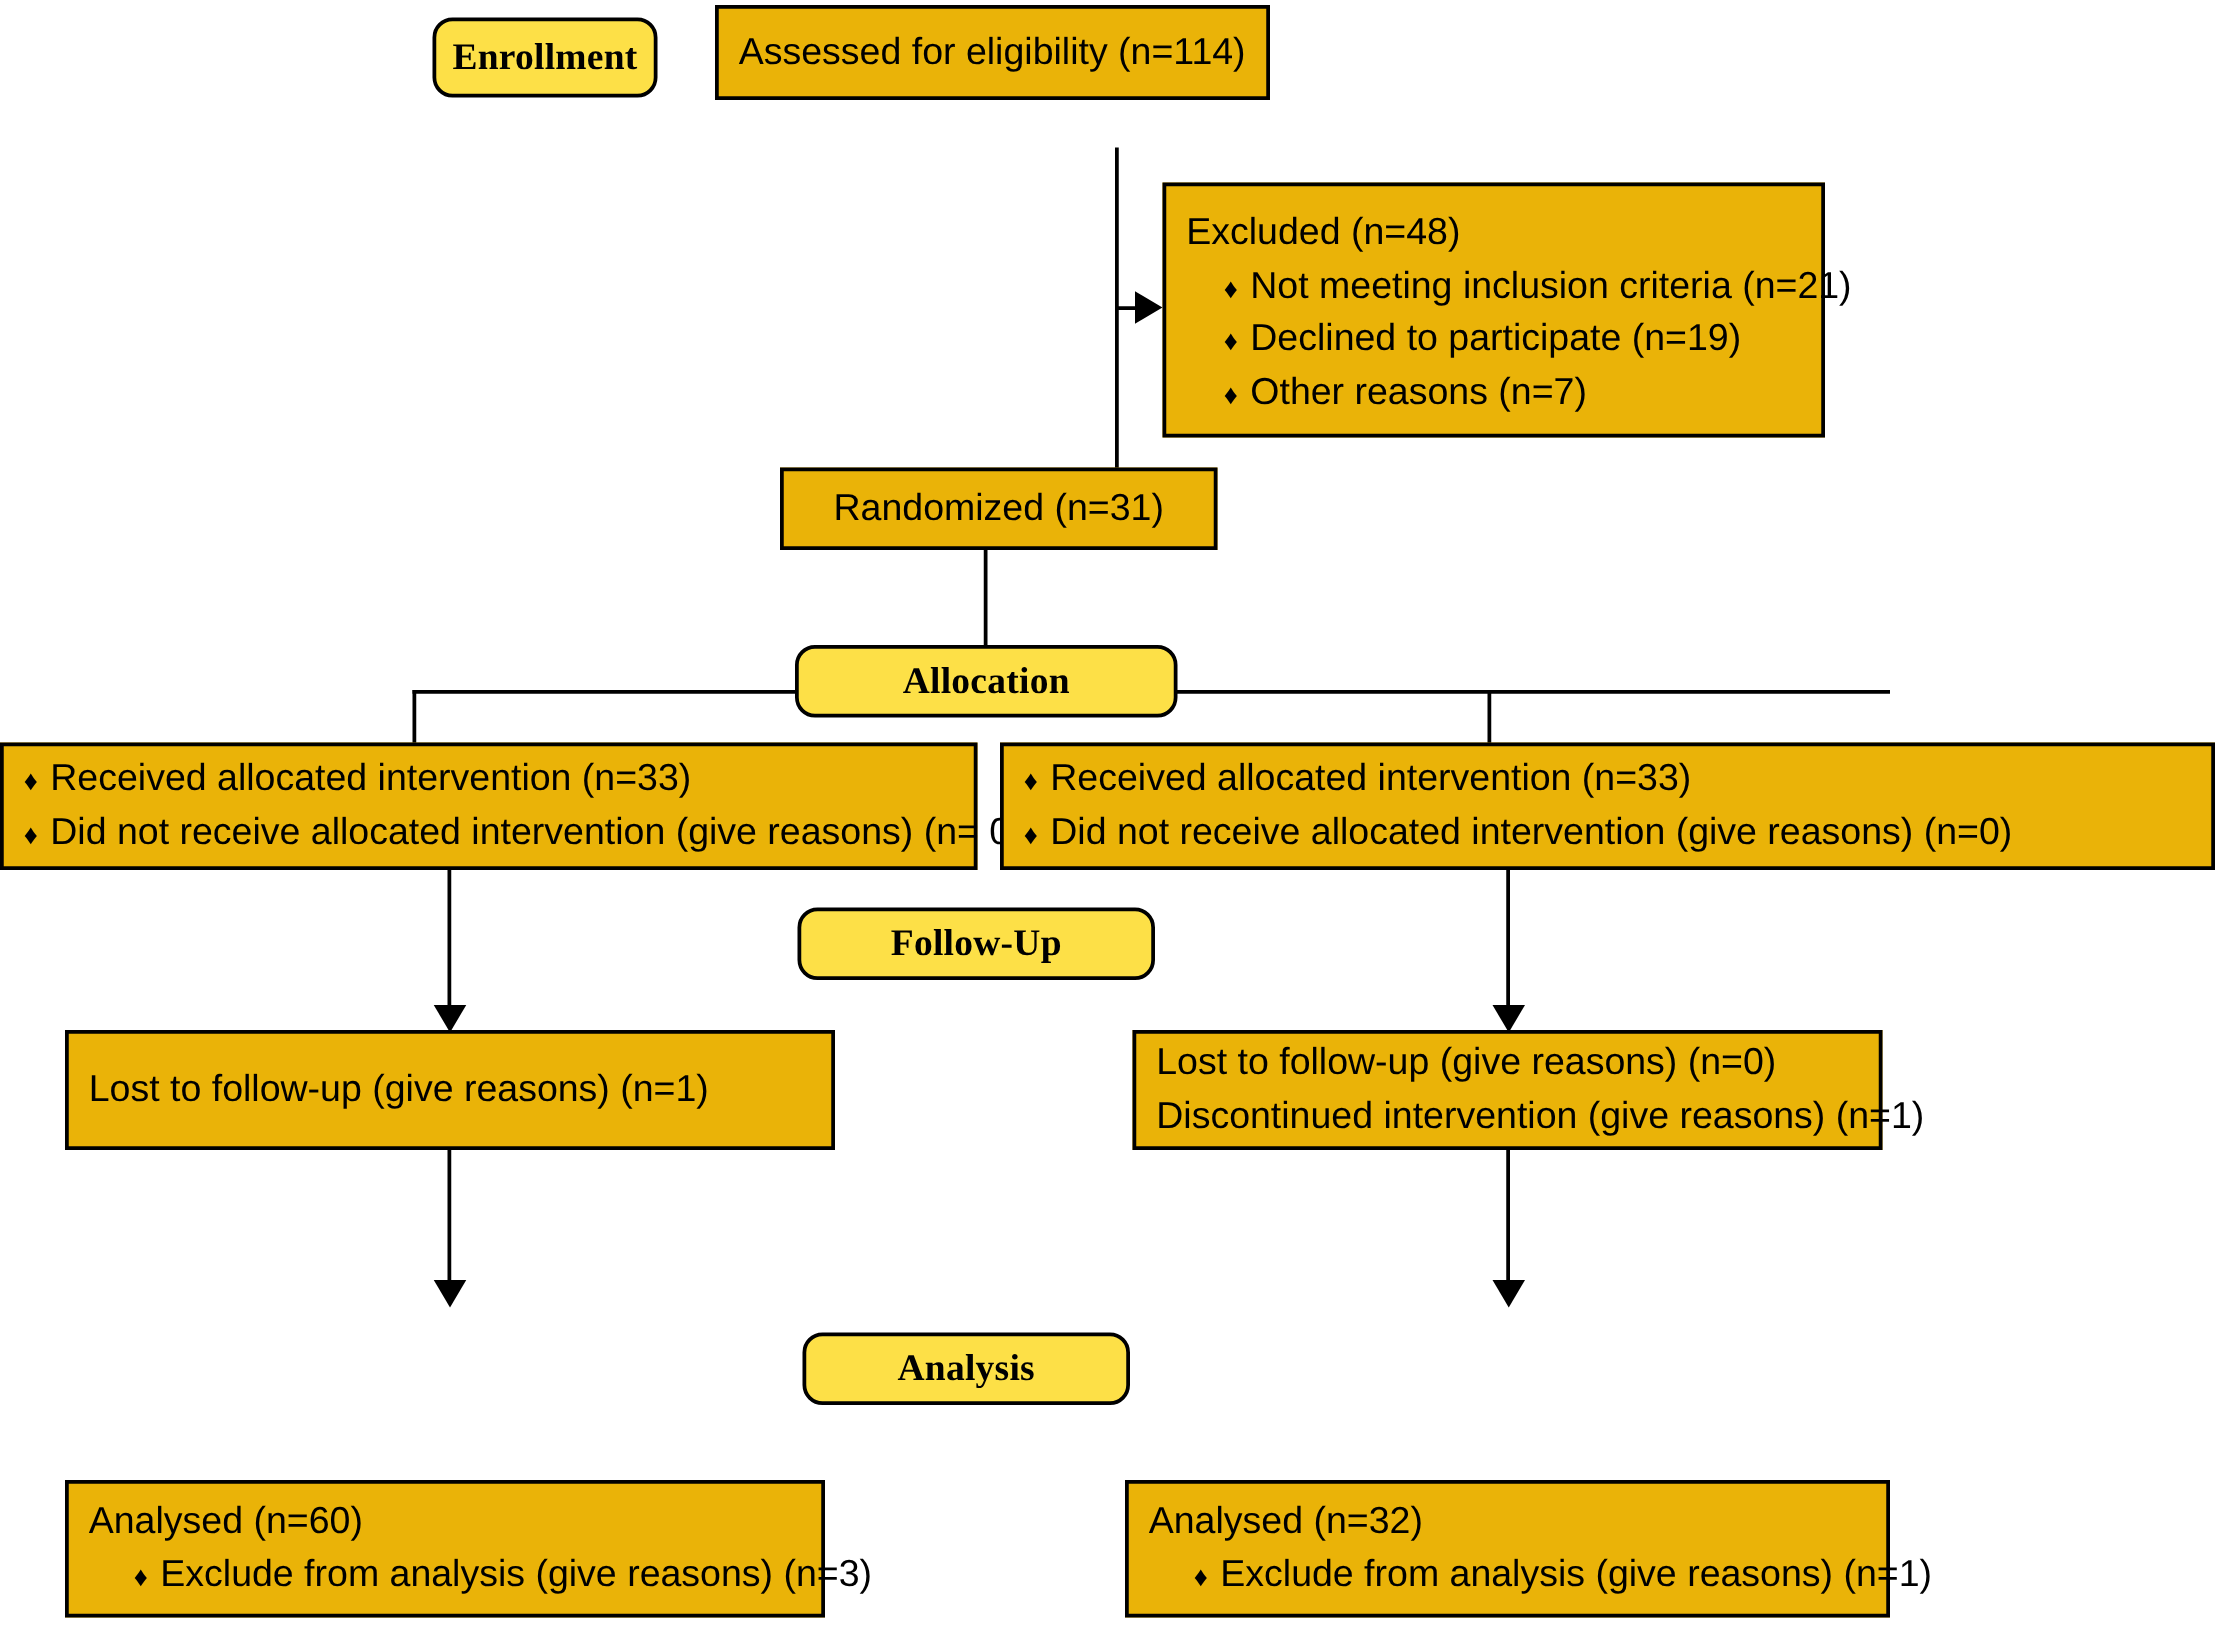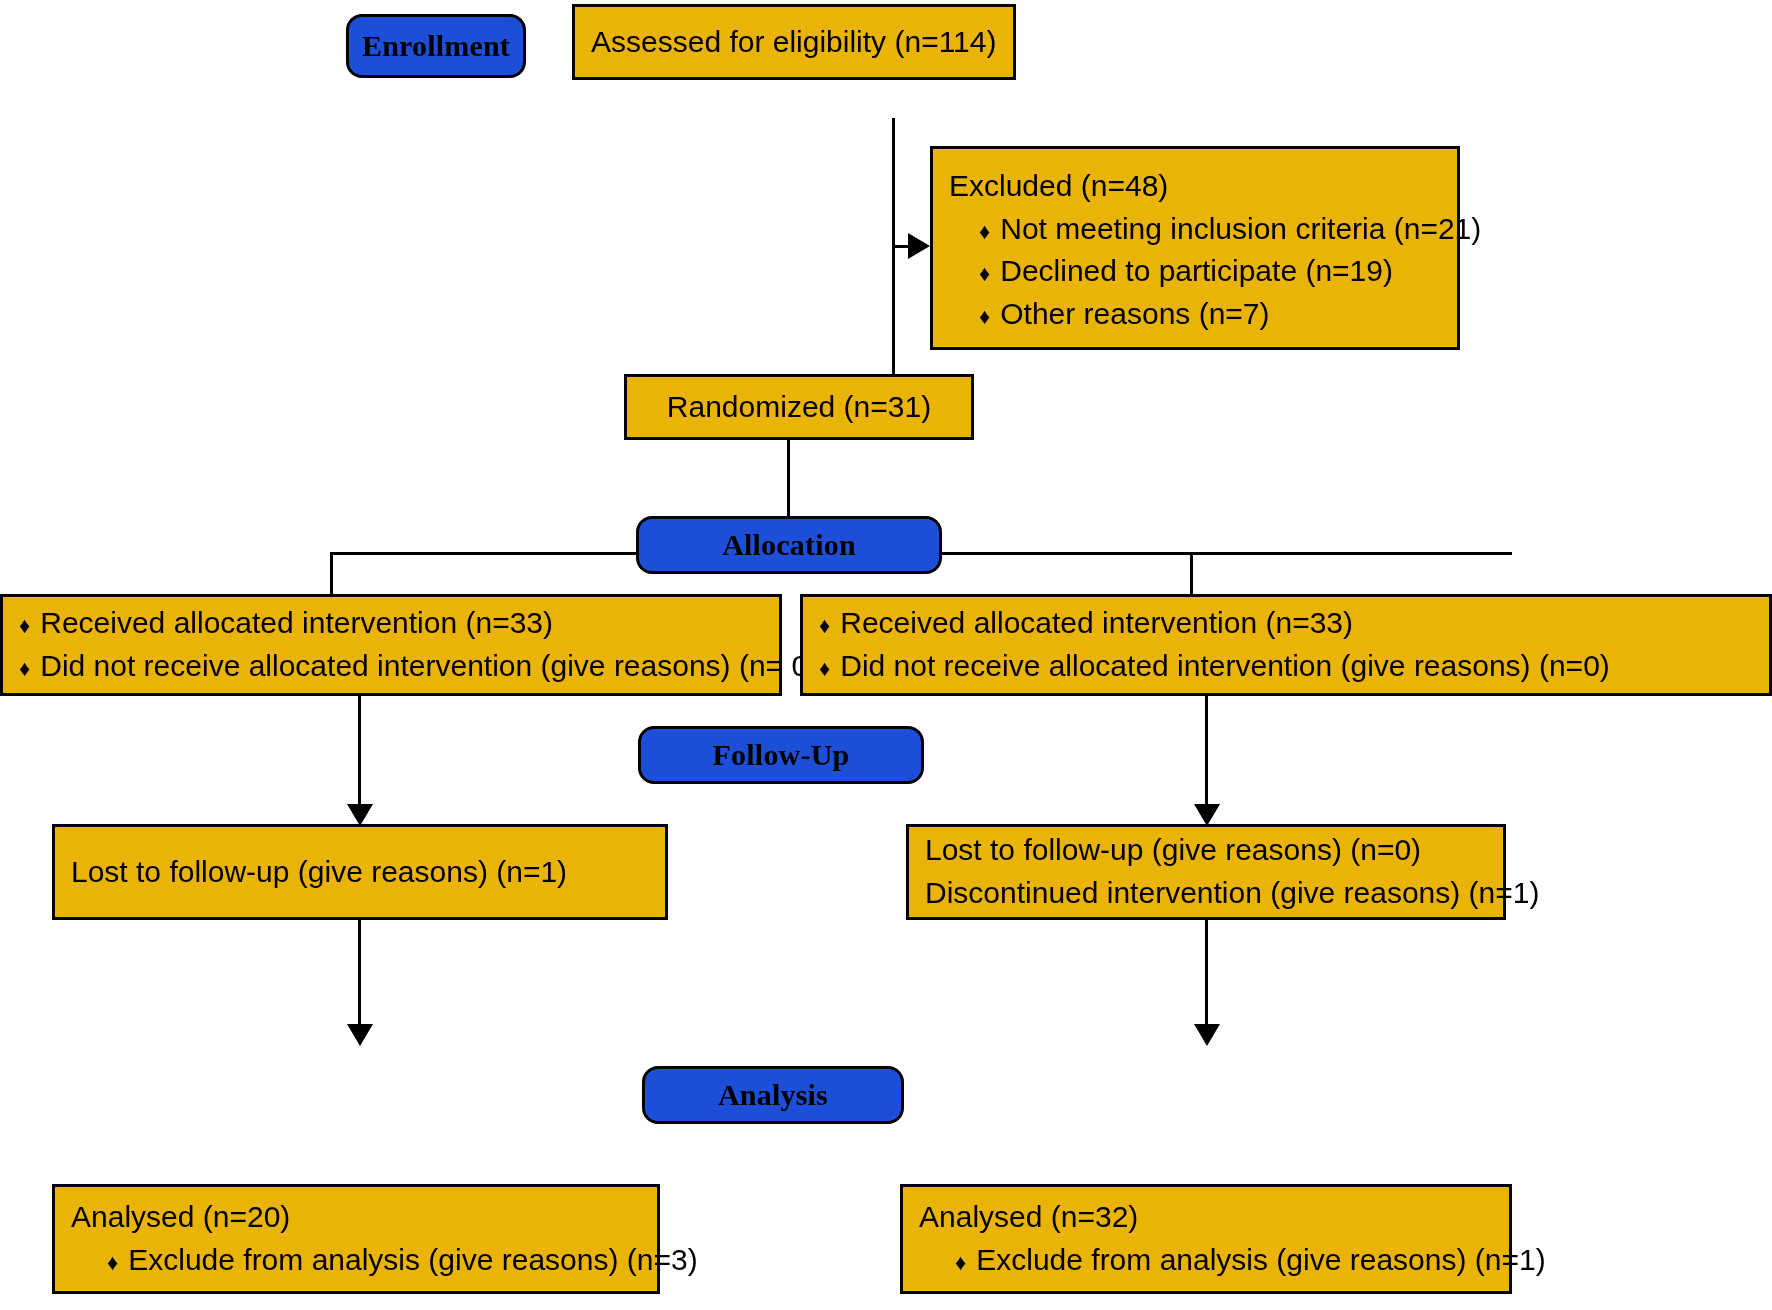--- a/index.html
+++ b/index.html
@@ -34,21 +34,21 @@
     align-items: center;
   }
   .box .pad {
     padding: 0 16px;
   }
   .stage-label {
     position: absolute;
     box-sizing: border-box;
     border: 3px solid #000000;
     border-radius: 16px;
-    background: #1d4ed8;
+    background: #fde047;
     color: #000000;
     font-family: "Liberation Serif", serif;
     font-weight: bold;
     font-size: 30px;
     display: flex;
     align-items: center;
     justify-content: center;
     text-align: center;
     letter-spacing: 0.2px;
   }
@@ -208,21 +208,21 @@
 
   <div class="line-v" style="left:1205px; top:920px; height:106px;"></div>
   <div class="arrow-down" style="left:1194px; top:1024px;"></div>
 
   <div class="stage-label" style="left:642px; top:1066px; width:262px; height:58px;">
     <span>Analysis</span>
   </div>
 
   <div class="box" style="left:52px; top:1184px; width:608px; height:110px;">
     <div class="pad">
-      <div class="txt-line">Analysed (n=20)</div>
+      <div class="txt-line">Analysed (n=60)</div>
       <div class="bullet-row indent-2">
         <span class="bullet-mark">♦</span>
         <span>Exclude from analysis (give reasons) (n=3)</span>
       </div>
     </div>
   </div>
 
   <div class="box" style="left:900px; top:1184px; width:612px; height:110px;">
     <div class="pad">
       <div class="txt-line">Analysed (n=32)</div>

